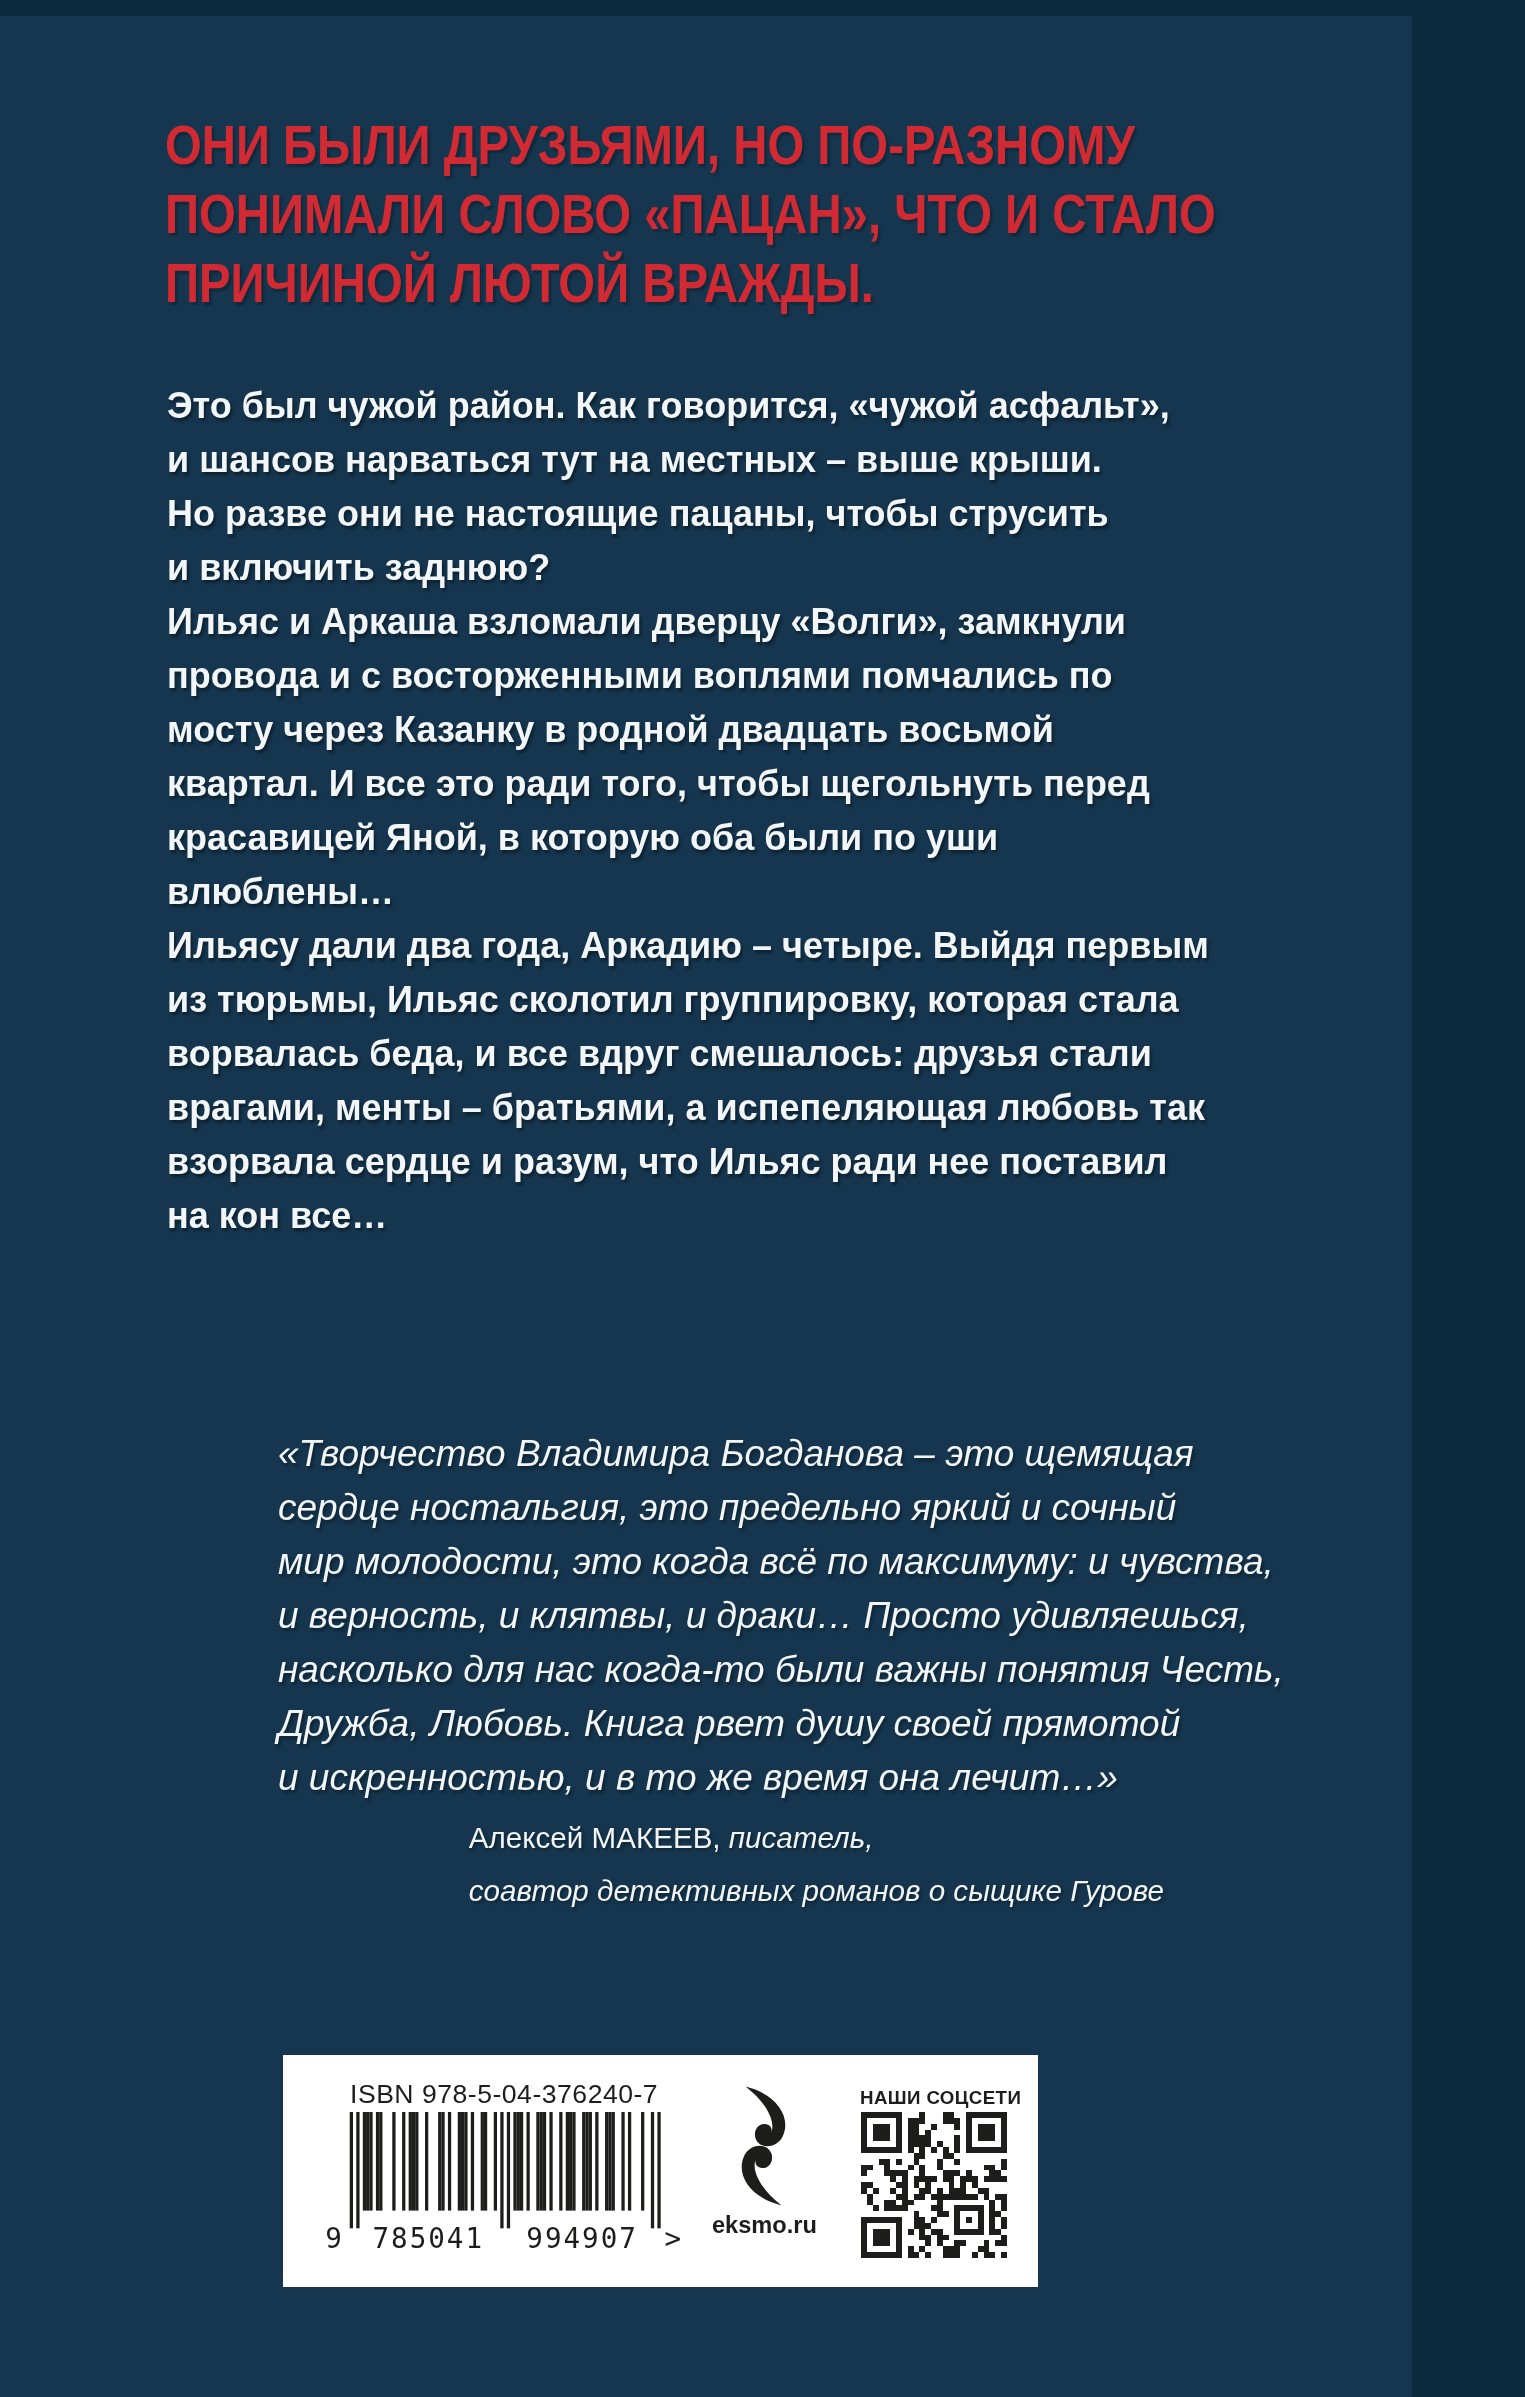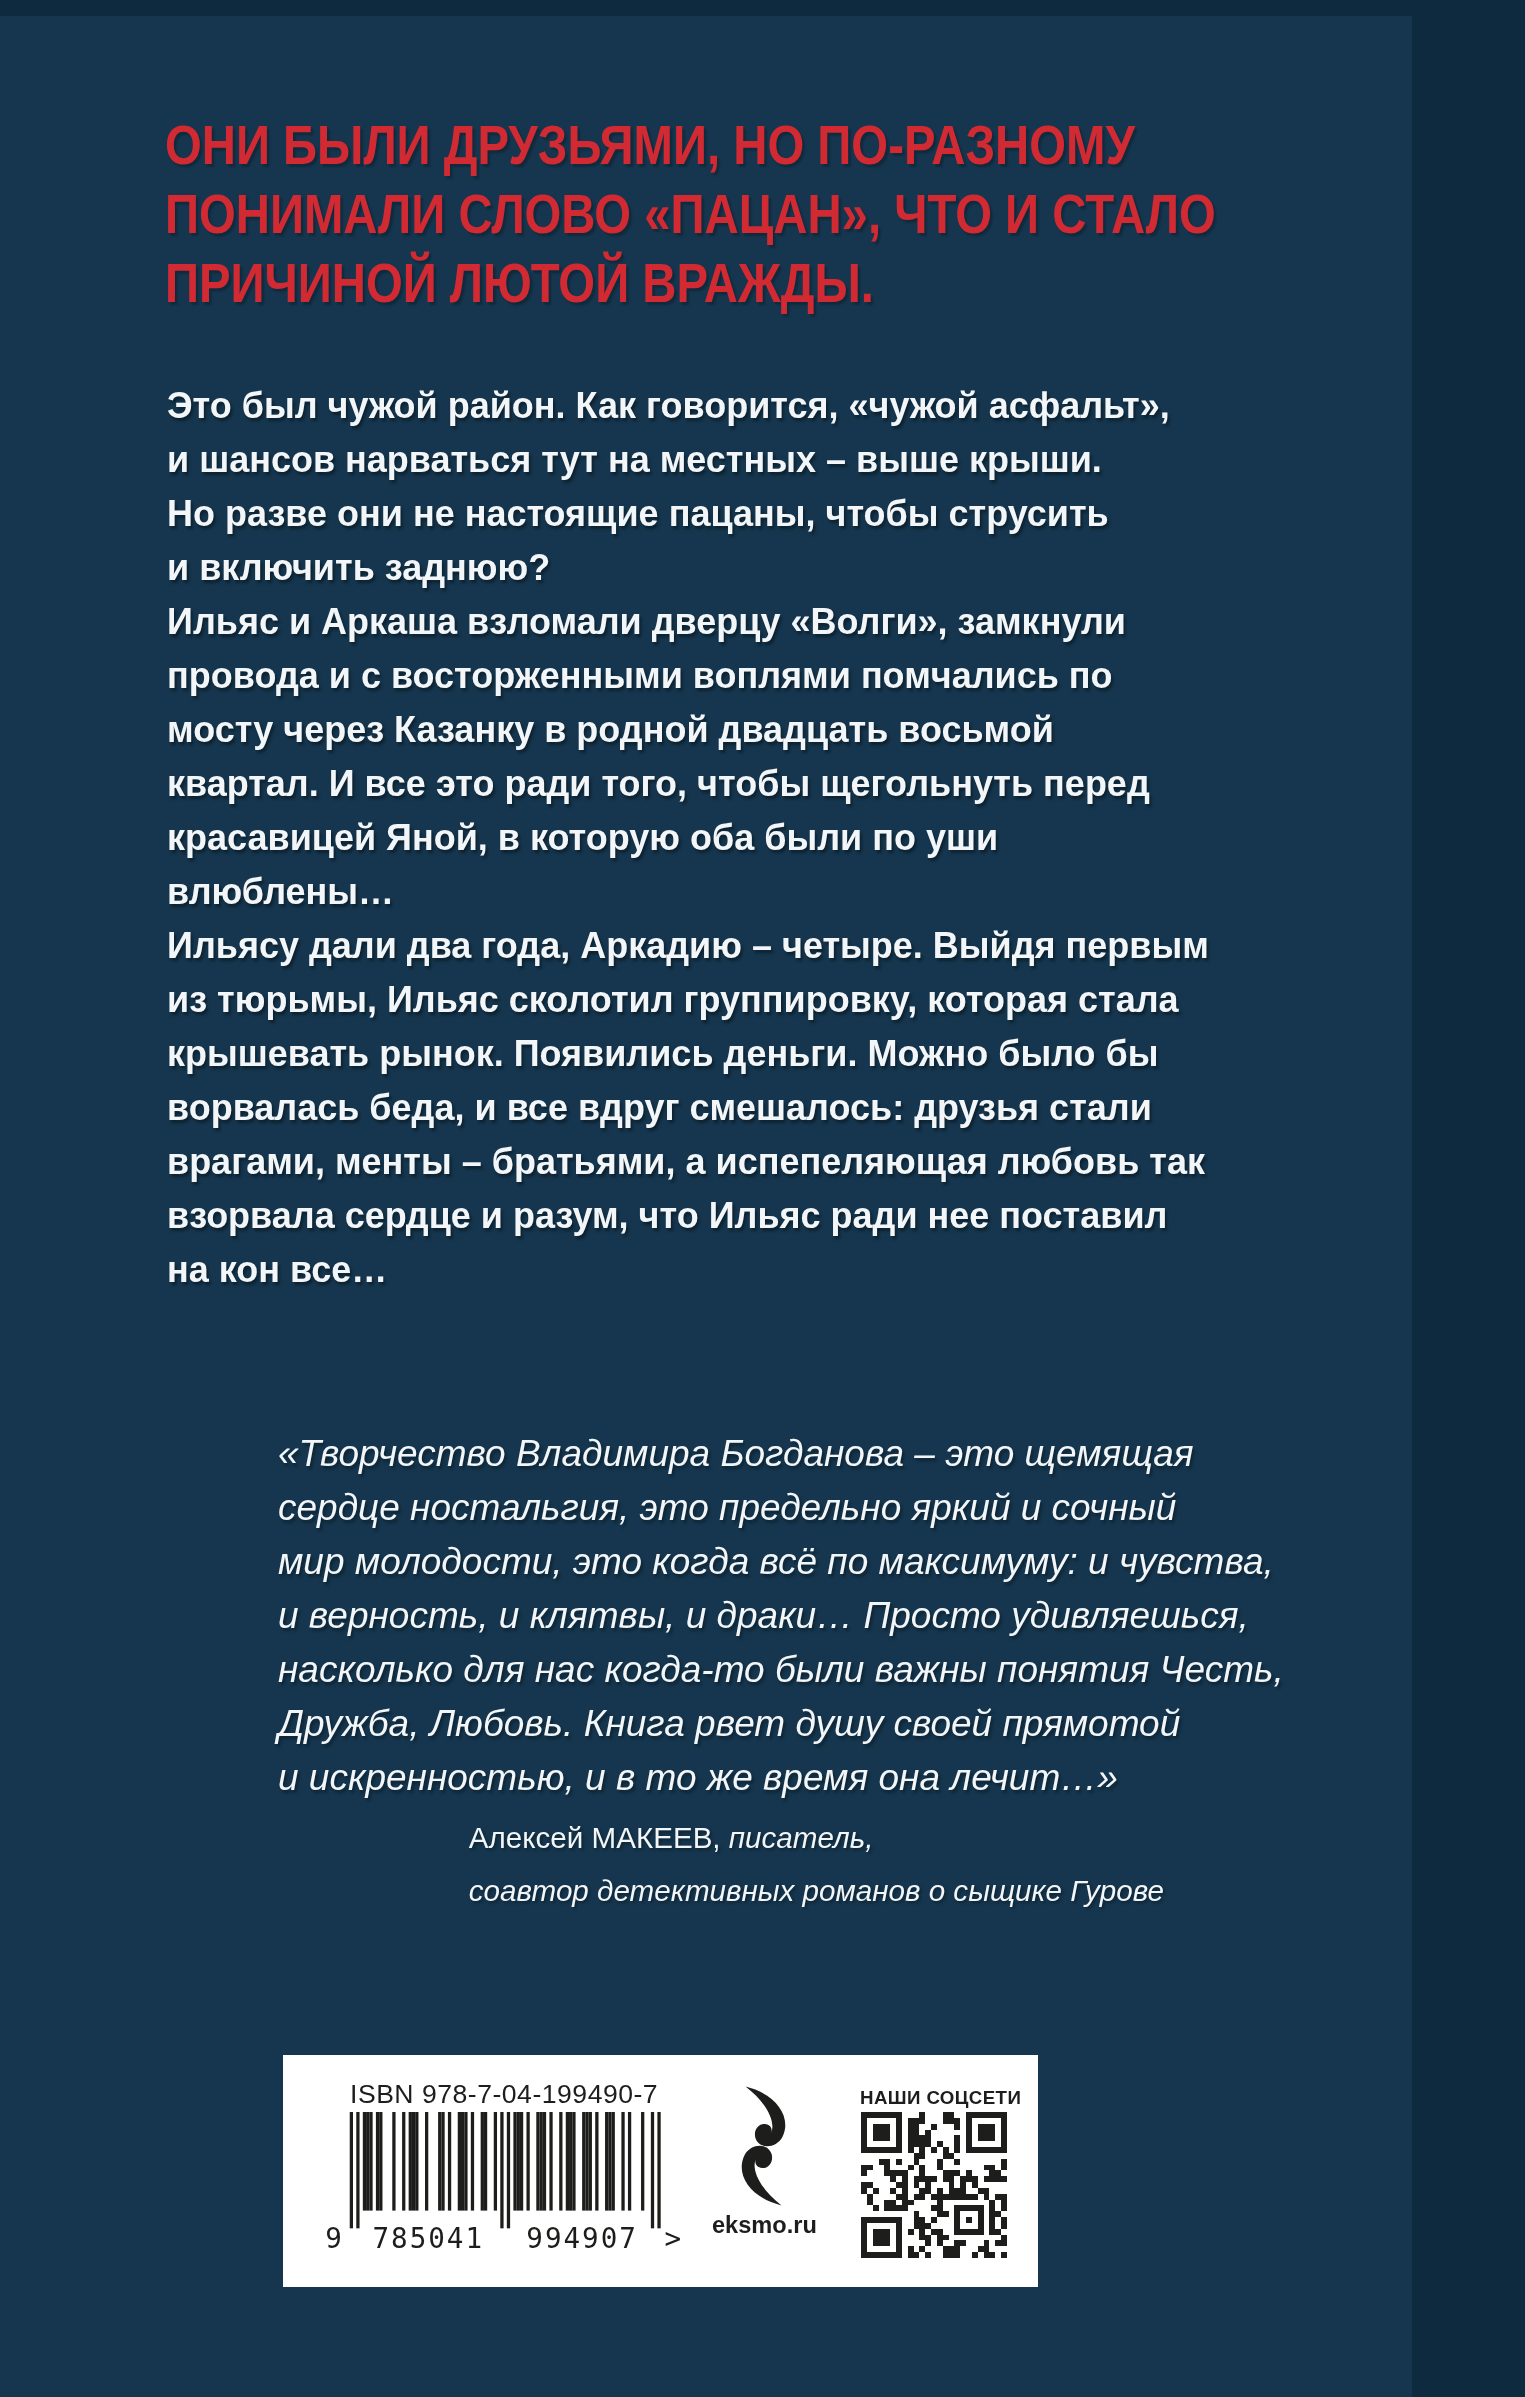--- a/index.html
+++ b/index.html
@@ -100,21 +100,20 @@
       <div class="s-line">Но разве они не настоящие пацаны, чтобы струсить</div>
       <div class="s-line">и включить заднюю?</div>
       <div class="s-line">Ильяс и Аркаша взломали дверцу «Волги», замкнули</div>
       <div class="s-line">провода и с восторженными воплями помчались по</div>
       <div class="s-line">мосту через Казанку в родной двадцать восьмой</div>
       <div class="s-line">квартал. И все это ради того, чтобы щегольнуть перед</div>
       <div class="s-line">красавицей Яной, в которую оба были по уши</div>
       <div class="s-line">влюблены…</div>
       <div class="s-line">Ильясу дали два года, Аркадию – четыре. Выйдя первым</div>
       <div class="s-line">из тюрьмы, Ильяс сколотил группировку, которая стала</div>
-      <div class="s-line">крышевать рынок. Появились деньги. Можно было бы</div>
       <div class="s-line">ворвалась беда, и все вдруг смешалось: друзья стали</div>
       <div class="s-line">врагами, менты – братьями, а испепеляющая любовь так</div>
       <div class="s-line">взорвала сердце и разум, что Ильяс ради нее поставил</div>
       <div class="s-line">на кон все…</div>
     </div>
 
   <div class="quote">
       <div class="q-line">«Творчество Владимира Богданова – это щемящая</div>
       <div class="q-line">сердце ностальгия, это предельно яркий и сочный</div>
       <div class="q-line">мир молодости, это когда всё по максимуму: и чувства,</div>
@@ -123,21 +122,21 @@
       <div class="q-line">Дружба, Любовь. Книга рвет душу своей прямотой</div>
       <div class="q-line">и искренностью, и в то же время она лечит…»</div>
     </div>
 
   <div class="attribution">
     <div class="attr-line1"><span class="attr-name">Алексей МАКЕЕВ,</span>&nbsp;<span class="attr-role">писатель,</span></div>
     <div class="attr-line2">соавтор детективных романов о сыщике Гурове</div>
   </div>
 
   <div class="pub-box">
-    <div class="isbn">ISBN 978-7-04-199490-7</div>
+    <div class="isbn">ISBN 978-5-04-376240-7</div>
 
     <div class="barcode">
       <svg id="barcode-svg" width="359" height="140" viewBox="-24 0 364 142">
           <rect x="0.00" y="0" width="3.32" height="118" fill="#1d1d1b"></rect>
           <rect x="6.64" y="0" width="3.32" height="118" fill="#1d1d1b"></rect>
           <rect x="13.28" y="0" width="3.32" height="100" fill="#1d1d1b"></rect>
           <rect x="16.60" y="0" width="3.32" height="100" fill="#1d1d1b"></rect>
           <rect x="19.92" y="0" width="3.32" height="100" fill="#1d1d1b"></rect>
           <rect x="26.56" y="0" width="3.32" height="100" fill="#1d1d1b"></rect>
           <rect x="29.88" y="0" width="3.32" height="100" fill="#1d1d1b"></rect>

